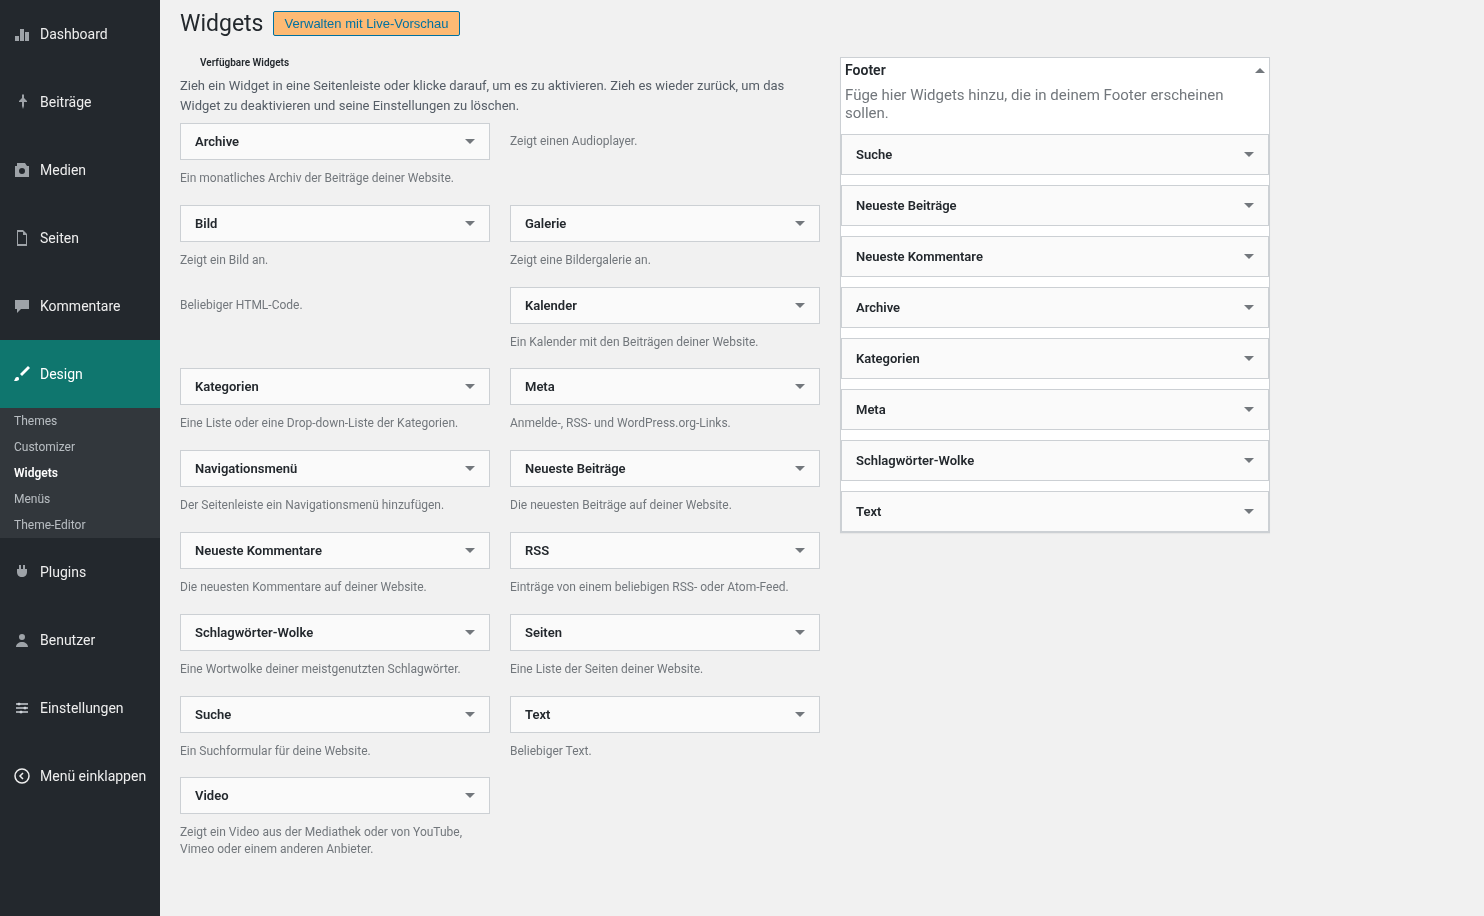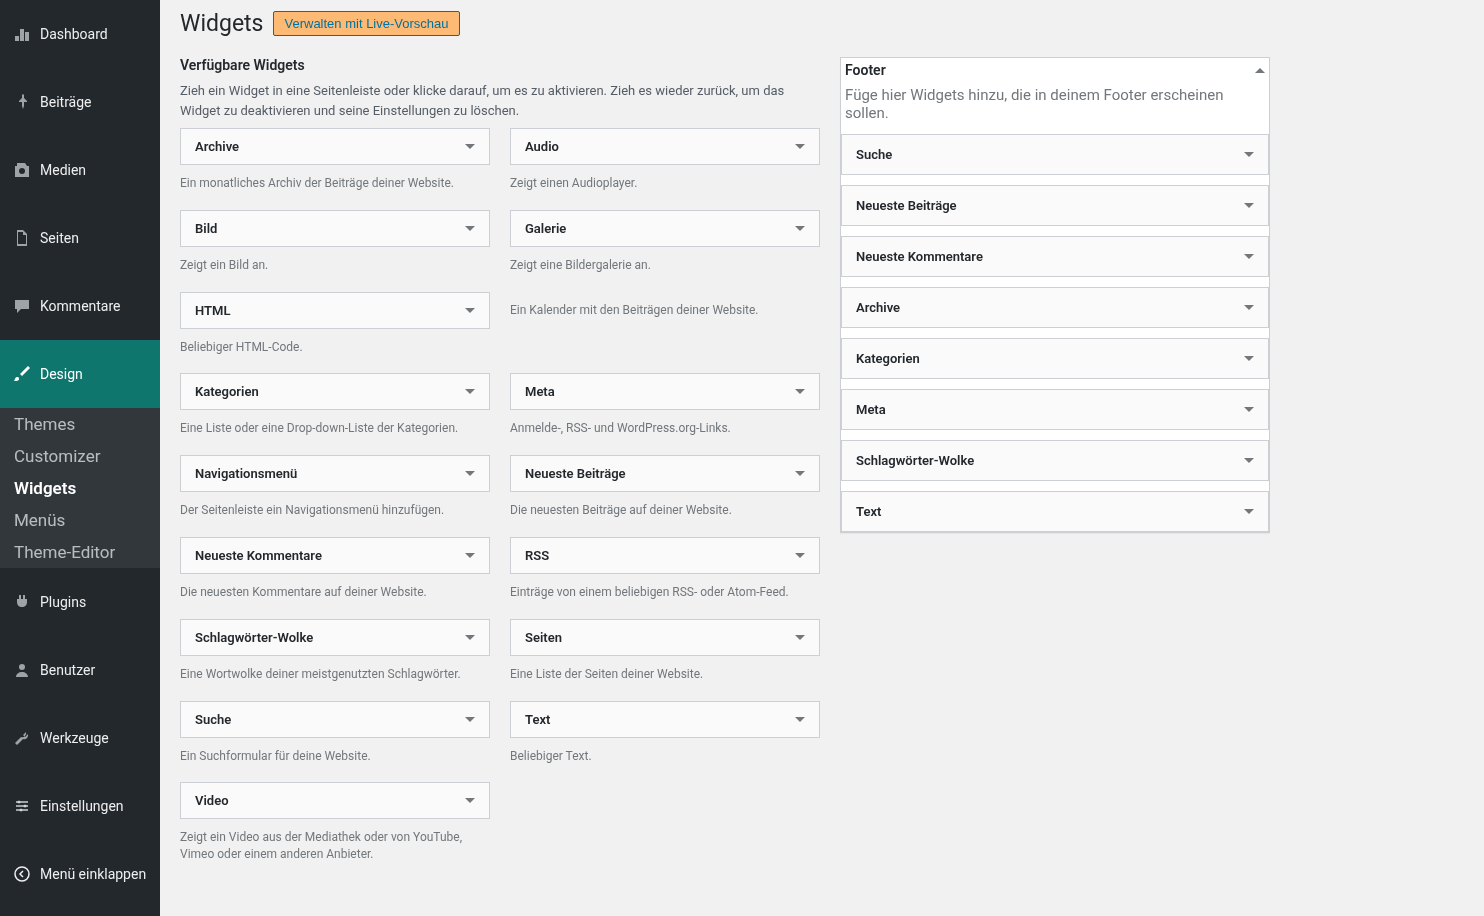--- a/index.html
+++ b/index.html
@@ -6,30 +6,30 @@
 body { font-family: -apple-system, BlinkMacSystemFont, "Segoe UI", Roboto, Oxygen-Sans, Ubuntu, Cantarell, "Helvetica Neue", sans-serif; font-size: 13px; color: #444; background: #f1f1f1; }
 .wrap { display: flex; min-height: 100vh; }
 .sidebar { width: 160px; background: #23282d; color: #eee; flex-shrink: 0; }
 .sidebar ul { list-style: none; }
 .sidebar li { display: flex; align-items: center; padding: 24px 12px; color: #eee; cursor: pointer; font-size: 14px; }
 .sidebar li .icon { width: 20px; height: 20px; margin-right: 8px; display: inline-flex; align-items: center; justify-content: center; fill: rgba(240,245,250,.6); }
 .sidebar li.active { background: #0f766e; color: #fff; position: relative; }
 .sidebar li.active .icon { fill: #fff; }
 .sidebar li.active::after { content: ""; position: absolute; right: -8px; top: 50%; transform: translateY(-50%); border: 8px solid transparent; border-right-color: #f1f1f1; }
 .sidebar .submenu { background: #32373c; }
-.sidebar .submenu li { padding: 6px 12px 6px 14px; font-size: 17px; color: rgba(240,245,250,.7); }
+.sidebar .submenu li { padding: 6px 12px 6px 14px; font-size: 12px; color: rgba(240,245,250,.7); }
 .sidebar .submenu li.current { color: #fff; font-weight: 600; }
 .content { flex: 1; padding: 10px 20px 40px 20px; }
 .page-header { display: flex; align-items: center; gap: 10px; margin-bottom: 20px; }
 .page-header h1 { font-size: 23px; font-weight: 400; color: #23282d; }
 .page-header .btn { border: 1px solid #0071a1; color: #0071a1; background: #fdba74; padding: 4px 10px; font-size: 13px; cursor: pointer; border-radius: 2px; }
 .columns { display: flex; gap: 20px; }
 .left-col { flex: 1; max-width: 640px; }
 .right-col { flex: 1; max-width: 430px; }
-.section-title { font-size: 14px; font-weight: 600; color: #23282d; margin-bottom: 8px; }
+.section-title { font-size: 10px; font-weight: 600; color: #23282d; margin-bottom: 8px; margin-left: 20px; }
 .section-desc { color: #555d66; font-size: 13px; margin-bottom: 8px; line-height: 1.5; }
 .widgets-grid { display: grid; grid-template-columns: 1fr 1fr; gap: 0 20px; }
 .widget-cell { margin-bottom: 18px; }
 .widget-box { background: #fafafa; border: 1px solid #ccd0d4; display: flex; align-items: center; justify-content: space-between; padding: 10px 14px; cursor: move; }
 .widget-box .title { font-weight: 600; font-size: 13px; color: #23282d; }
 .widget-box .arrow { width: 0; height: 0; border-left: 5px solid transparent; border-right: 5px solid transparent; border-top: 5px solid #72777c; }
 .widget-desc { font-size: 12px; color: #72777c; margin-top: 10px; line-height: 1.4; }
 .area-box { background: #fff; border: 1px solid #ccd0d4; box-shadow: 0 1px 1px rgba(0,0,0,.04); }
 .area-header { display: flex; align-items: center; justify-content: space-between; padding: 4px 4px 8px 4px; cursor: pointer; }
 .area-header h3 { font-size: 14px; font-weight: 600; color: #23282d; }
@@ -124,28 +124,20 @@
           <span class="icon">
             <svg viewBox="0 0 20 20">
               <path d="M10 10a3 3 0 100-6 3 3 0 000 6zm-6 7c0-3 3-5 6-5s6 2 6 5H4z"></path>
             </svg>
           </span>
           <span>Benutzer</span>
         </li>
         <li>
           <span class="icon">
             <svg viewBox="0 0 20 20">
-              <path d="M14 4a4 4 0 01-5 5l-6 6 2 2 6-6a4 4 0 005-5l-3 3-2-2 3-3z"></path>
-            </svg>
-          </span>
-          <span>Werkzeuge</span>
-        </li>
-        <li>
-          <span class="icon">
-            <svg viewBox="0 0 20 20">
               <path d="M4 5h12v2H4zm0 4h12v2H4zm0 4h12v2H4z"></path>
               <circle cx="7" cy="6" r="1.5"></circle>
               <circle cx="13" cy="10" r="1.5"></circle>
               <circle cx="9" cy="14" r="1.5"></circle>
             </svg>
           </span>
           <span>Einstellungen</span>
         </li>
         <li>
           <span class="icon">
@@ -171,48 +163,44 @@
         <p class="section-desc">Zieh ein Widget in eine Seitenleiste oder klicke darauf, um es zu aktivieren. Zieh es wieder zurück, um das Widget zu deaktivieren und seine Einstellungen zu löschen.</p>
         <div class="widgets-grid" id="widgets-grid">
             <div class="widget-cell">
               <div class="widget-box">
                 <span class="title">Archive</span>
                 <span class="arrow"></span>
               </div>
               <div class="widget-desc">Ein monatliches Archiv der Beiträge deiner Website.</div>
             </div>
             <div class="widget-cell">
-              <div class="widget-box">
-                <span class="title">Audio</span>
-                <span class="arrow"></span>
-              </div>
               <div class="widget-desc">Zeigt einen Audioplayer.</div>
             </div>
             <div class="widget-cell">
               <div class="widget-box">
                 <span class="title">Bild</span>
                 <span class="arrow"></span>
               </div>
               <div class="widget-desc">Zeigt ein Bild an.</div>
             </div>
             <div class="widget-cell">
               <div class="widget-box">
                 <span class="title">Galerie</span>
                 <span class="arrow"></span>
               </div>
               <div class="widget-desc">Zeigt eine Bildergalerie an.</div>
             </div>
             <div class="widget-cell">
-              <div class="widget-box">
-                <span class="title">HTML</span>
-                <span class="arrow"></span>
-              </div>
               <div class="widget-desc">Beliebiger HTML-Code.</div>
             </div>
             <div class="widget-cell">
+              <div class="widget-box">
+                <span class="title">Kalender</span>
+                <span class="arrow"></span>
+              </div>
               <div class="widget-desc">Ein Kalender mit den Beiträgen deiner Website.</div>
             </div>
             <div class="widget-cell">
               <div class="widget-box">
                 <span class="title">Kategorien</span>
                 <span class="arrow"></span>
               </div>
               <div class="widget-desc">Eine Liste oder eine Drop-down-Liste der Kategorien.</div>
             </div>
             <div class="widget-cell">

